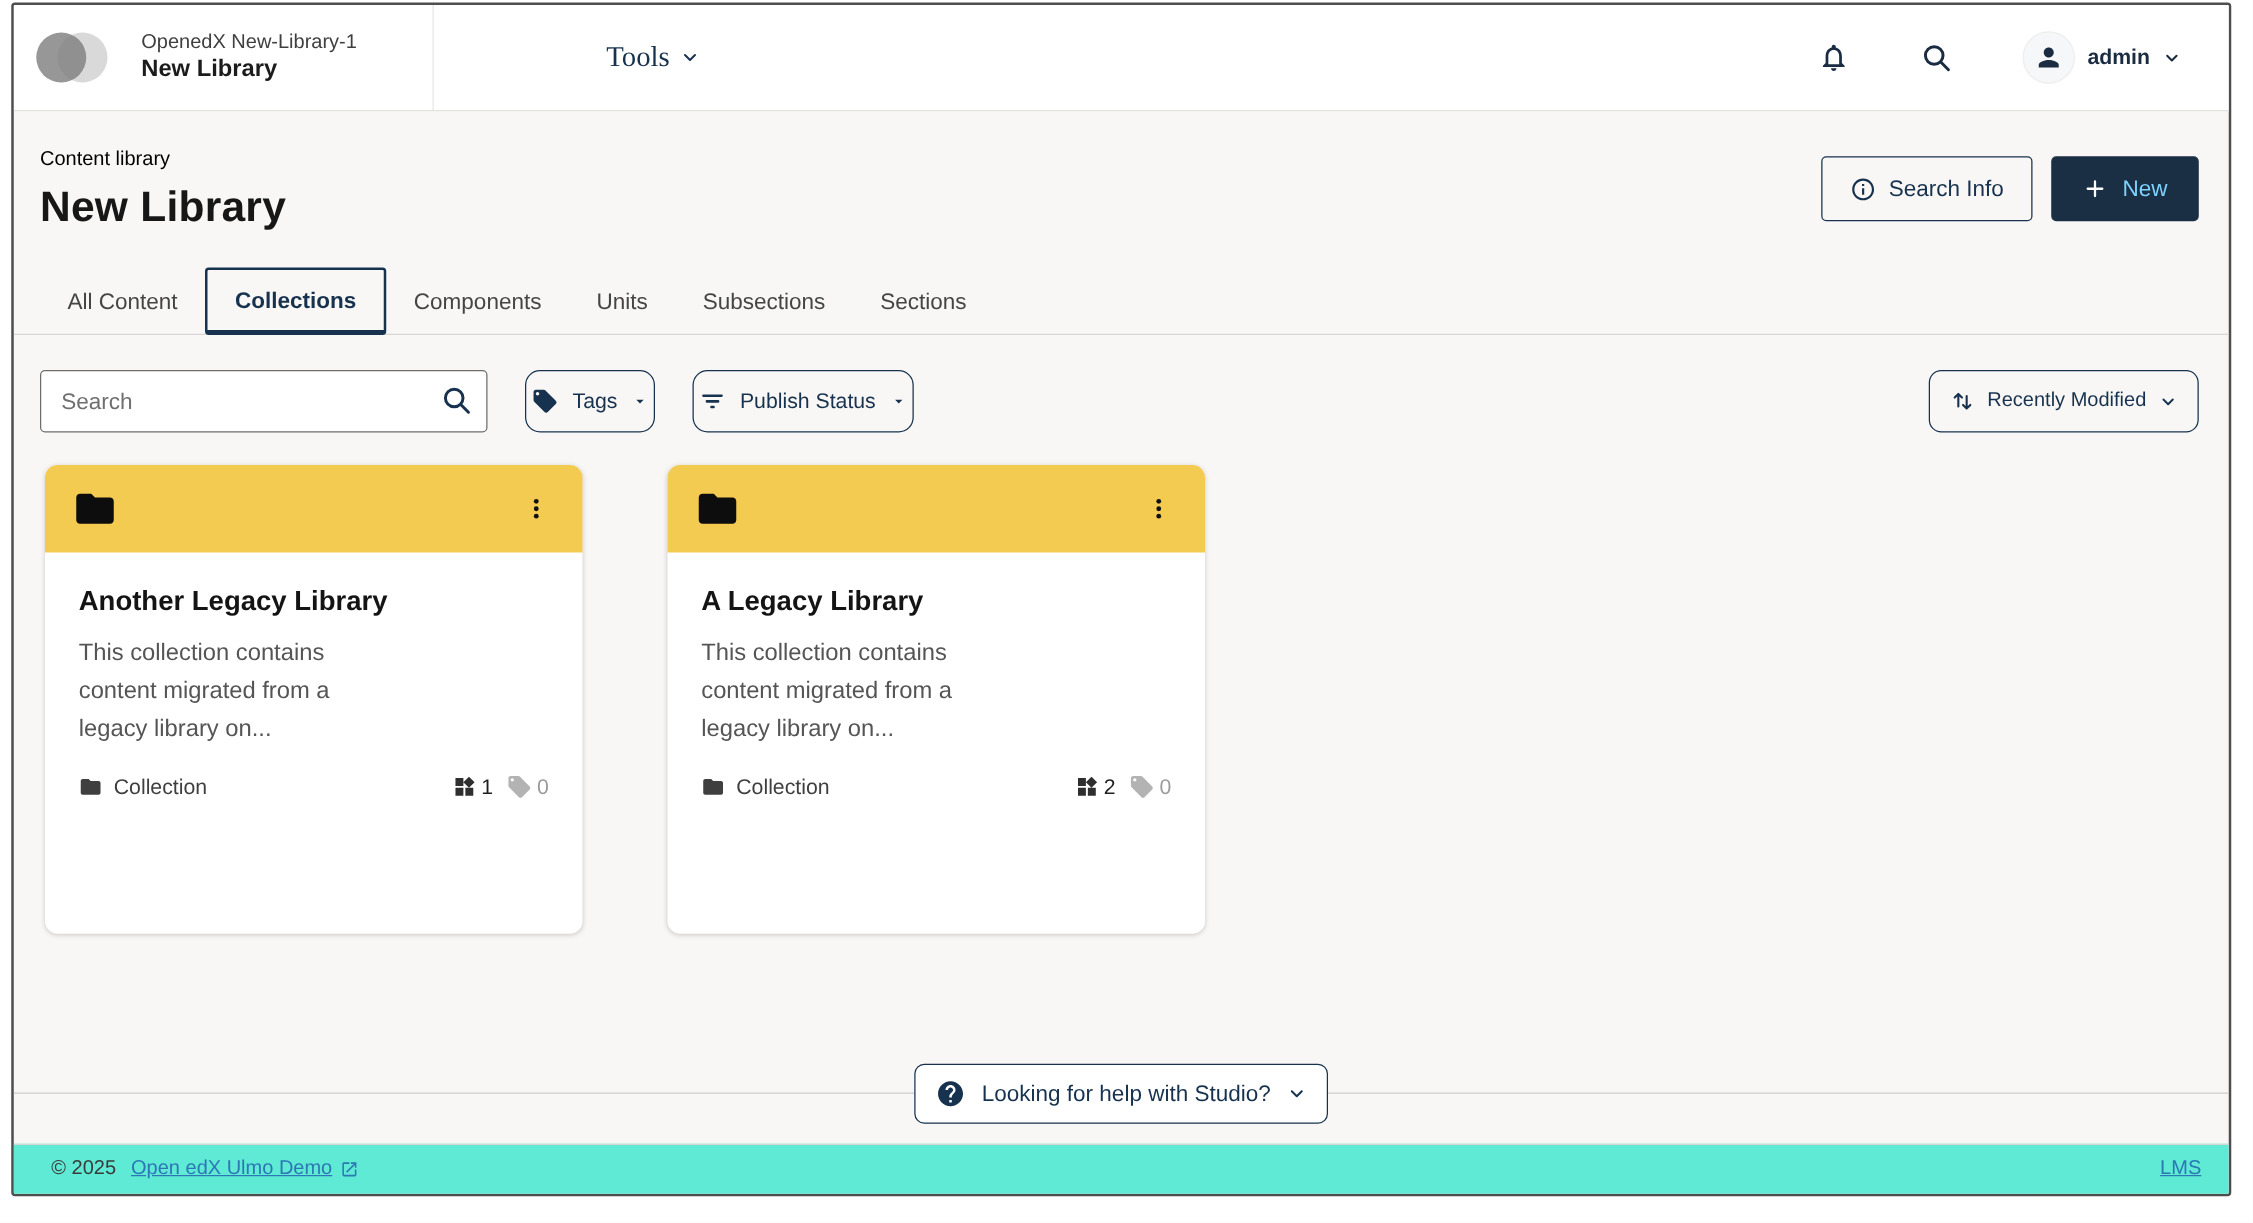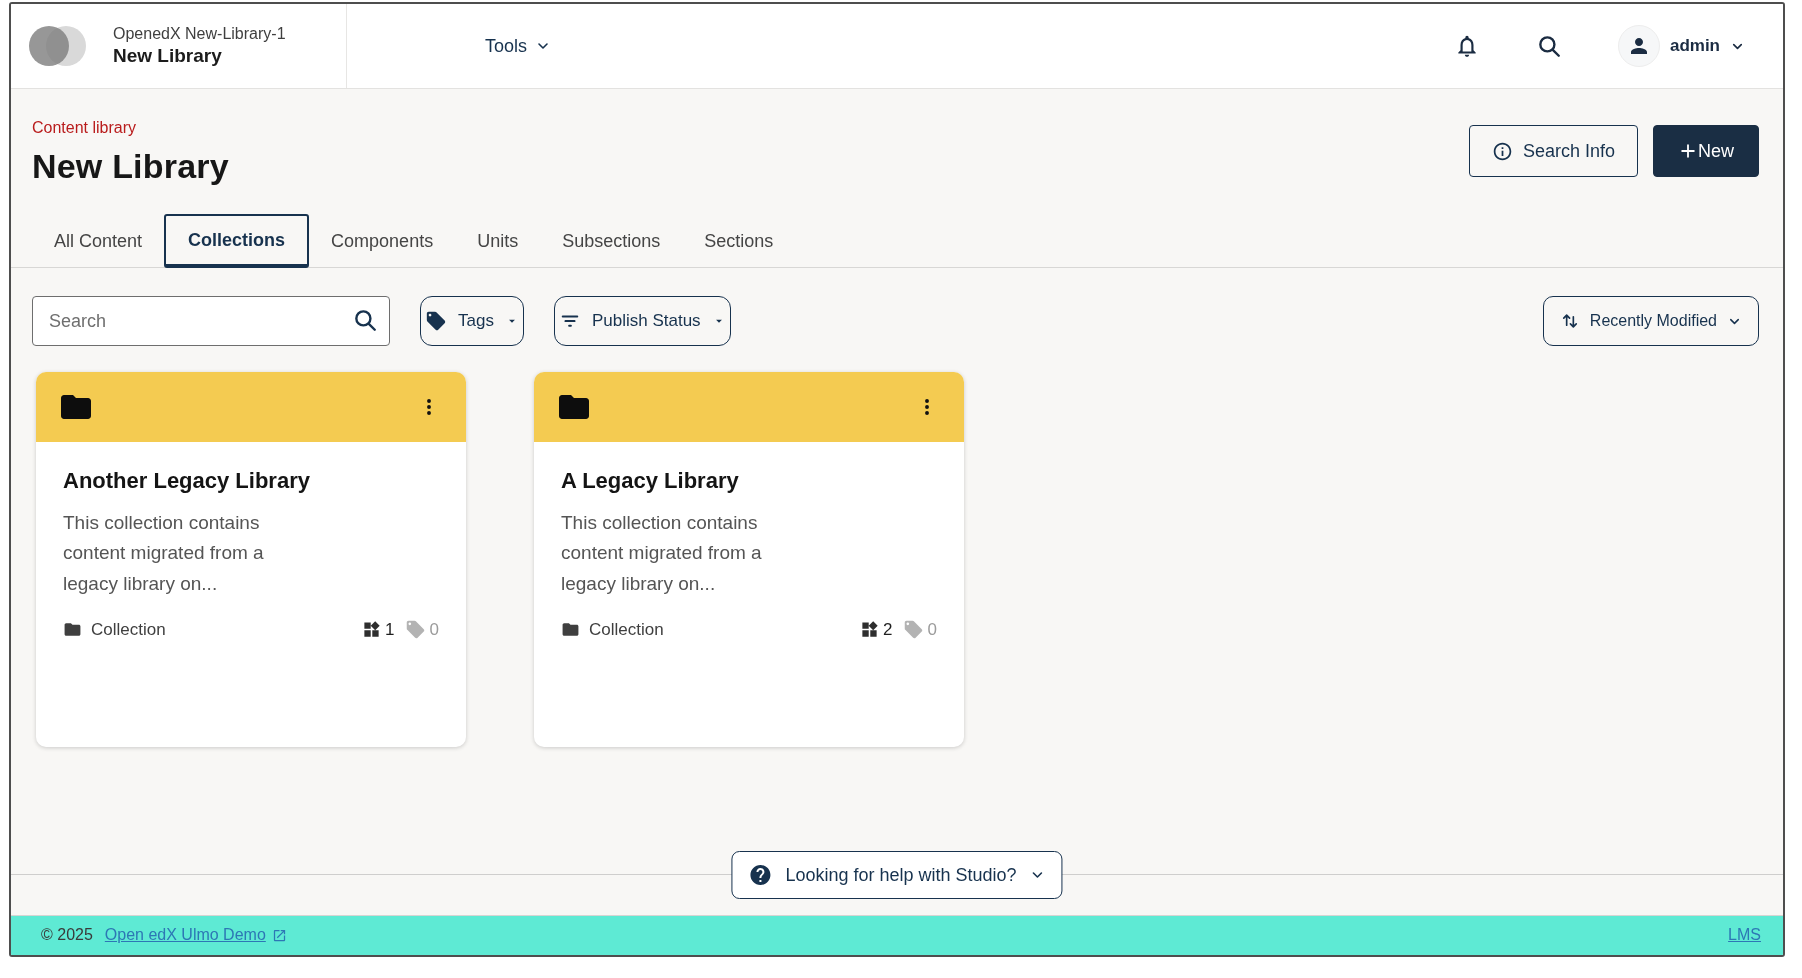--- a/index.html
+++ b/index.html
@@ -11,33 +11,33 @@
   
   .app-header { height:85px; background:#fff; border-bottom:1px solid #e3e2e0; display:flex; align-items:center; }
   .logo-block { width:336px; height:100%; display:flex; align-items:center; padding-left:18px; border-right:1px solid #e7e6e4; }
   .logo { position:relative; width:62px; height:42px; flex:0 0 auto; }
   .logo .c1,.logo .c2 { position:absolute; top:1px; width:40px; height:40px; border-radius:50%; }
   .logo .c2 { left:17px; background:#d9d9d9; }
   .logo .c1 { left:0; background:rgba(125,125,125,0.8); }
   .org-lines { margin-left:22px; line-height:1.25; }
   .org-line1 { font-size:16px; color:#3f3f3f; }
   .org-line2 { font-size:19px; font-weight:bold; color:#1c1c1c; }
-  .tools-btn { margin-left:138px; display:flex; align-items:center; gap:8px; font-size:18px; color:#17324e; background:none; border:none; cursor:pointer; font-family:Liberation Sans, sans-serif; }
+  .tools-btn { margin-left:138px; display:flex; align-items:center; gap:8px; font-size:23px; color:#17324e; background:none; border:none; cursor:pointer; font-family:Liberation Serif, serif; }
   .header-right { margin-left:auto; display:flex; align-items:center; gap:56px; padding-right:38px; }
   .icon-btn { background:none; border:none; cursor:pointer; display:flex; align-items:center; }
   .user-menu { display:flex; align-items:center; gap:10px; background:none; border:none; cursor:pointer; font-family:inherit; }
   .avatar { width:42px; height:42px; border-radius:50%; background:#f6f7f8; border:1px solid #ededed; display:flex; align-items:center; justify-content:center; }
   .user-name { font-size:17px; font-weight:bold; color:#1b2c42; }
   
   .page-head { display:flex; justify-content:space-between; align-items:flex-start; padding:30px 24px 0 21px; }
-  .breadcrumb { font-size:16px; color:#b91c1c; }
+  .breadcrumb { font-size:16px; color:#000000; }
   .page-title { margin-top:10px; font-size:34px; font-weight:bold; color:#171717; letter-spacing:.2px; }
   .head-actions { display:flex; gap:15px; margin-top:6px; }
   .btn-outline { display:flex; align-items:center; gap:10px; height:52px; padding:0 22px; background:transparent; border:1px solid #17324e; border-radius:4px; color:#17324e; font-size:18px; font-family:inherit; cursor:pointer; }
-  .btn-primary { display:flex; align-items:center; height:52px; padding:0 24px; background:#1a2e44; border:1px solid #1a2e44; border-radius:4px; color:#ffffff; font-size:18px; font-family:inherit; cursor:pointer; }
+  .btn-primary { display:flex; align-items:center; gap:12px; height:52px; padding:0 24px; background:#1a2e44; border:1px solid #1a2e44; border-radius:4px; color:#7dd3fc; font-size:18px; font-family:inherit; cursor:pointer; }
   
   .tabs-wrap { margin-top:28px; padding:0 21px; border-bottom:1px solid #d8d7d5; display:flex; }
   .tab { height:54px; padding:0 22px; display:flex; align-items:center; font-size:18px; color:#454545; background:none; border:none; cursor:pointer; font-family:inherit; margin-bottom:-1px; }
   .tab.active { color:#17324e; font-weight:bold; border:2px solid #17324e; border-bottom-width:4px; border-radius:3px; }
   
   .filter-row { display:flex; align-items:center; margin:28px 24px 0 21px; gap:30px; }
   .search-box { position:relative; width:358px; height:50px; }
   .search-box input { width:100%; height:100%; border:1px solid #6e6e6e; border-radius:4px; background:#fff; padding:0 48px 0 16px; font-size:18px; color:#2b2b2b; font-family:inherit; }
   .search-box input::placeholder { color:#6f6f6f; }
   .search-box .s-icon { position:absolute; right:12px; top:11px; }

